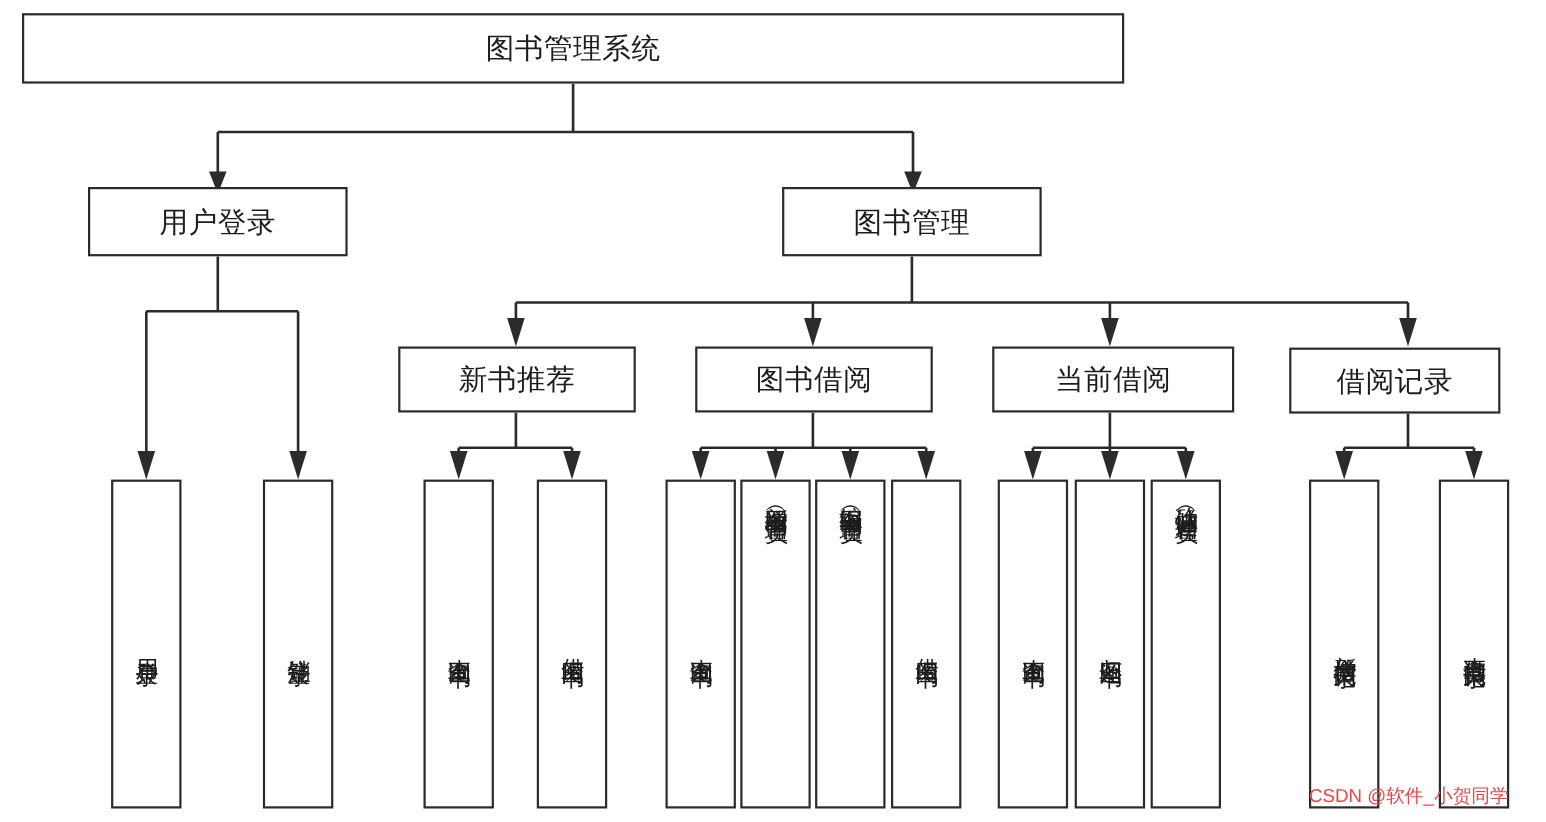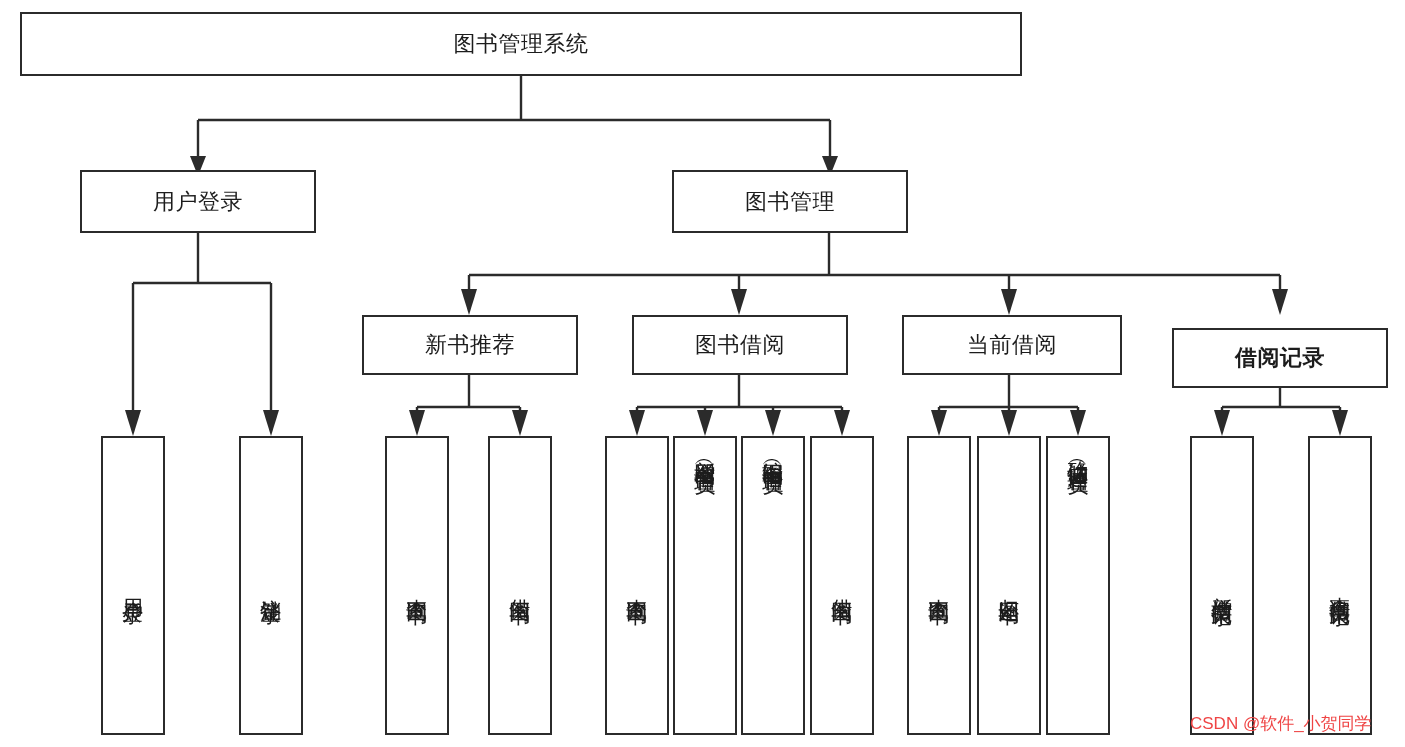--- a/index.html
+++ b/index.html
@@ -33,21 +33,21 @@
     justify-content: center;
     z-index: 2;
   }
   .node-label {
     color: #1c1c1c;
     white-space: nowrap;
     letter-spacing: 0.5px;
   }
   
   .node.horiz .node-label {
-    font-size: 22px;
+    font-size: 26px;
     line-height: 1;
   }
   
   .node.vert {
     align-items: flex-start;
     justify-content: center;
     padding-top: 6px;
   }
   .node.vert .node-label {
     writing-mode: vertical-rl;
@@ -153,37 +153,37 @@
   </svg>
 
   <div class="node horiz" style="left:20px; top:12px; width:1002px; height:64px;">
     <span class="node-label">图书管理系统</span>
   </div>
 
   <div class="node horiz" style="left:80px; top:170px; width:236px; height:63px;">
     <span class="node-label">用户登录</span>
   </div>
 
-  <div class="node horiz" style="left:672px; top:170px; width:236px; height:63px;">
+  <div class="node horiz" style="left:711px; top:170px; width:236px; height:63px;">
     <span class="node-label">图书管理</span>
   </div>
 
   <div class="node horiz" style="left:362px; top:315px; width:216px; height:60px;">
     <span class="node-label">新书推荐</span>
   </div>
 
   <div class="node horiz" style="left:632px; top:315px; width:216px; height:60px;">
     <span class="node-label">图书借阅</span>
   </div>
 
   <div class="node horiz" style="left:902px; top:315px; width:220px; height:60px;">
     <span class="node-label">当前借阅</span>
   </div>
 
-  <div class="node horiz" style="left:1172px; top:328px; width:216px; height:60px;font-weight:bold;">
+  <div class="node horiz" style="left:1172px; top:316px; width:192px; height:60px;">
     <span class="node-label">借阅记录</span>
   </div>
 
   <div class="node vert centered" style="left:101px; top:436px; width:64px; height:299px;">
     <span class="node-label">用户登录</span>
   </div>
 
   <div class="node vert centered" style="left:239px; top:436px; width:64px; height:299px;">
     <span class="node-label">注销登录</span>
   </div>

